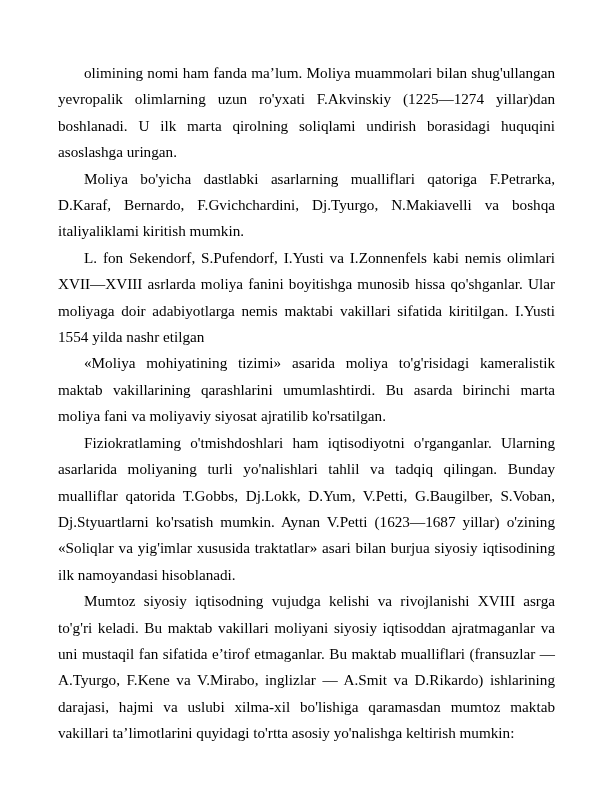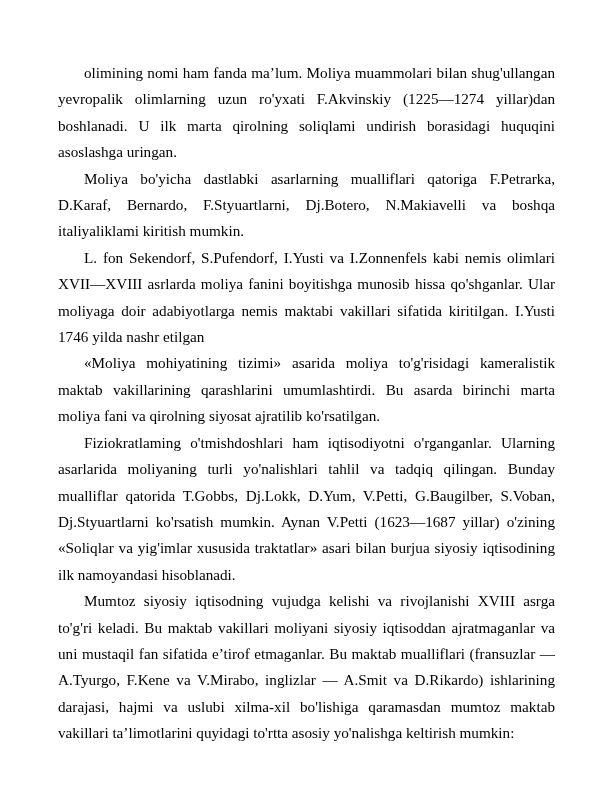--- a/index.html
+++ b/index.html
@@ -40,20 +40,20 @@
   }
   
 </style>
 </head>
 <body>
 
 <div class="page">
   <div class="text-block">
 
     <p class="para">olimining nomi ham fanda ma’lum. Moliya muammolari bilan shug'ullangan yevropalik olimlarning uzun ro'yxati F.Akvinskiy (1225—1274 yillar)dan boshlanadi. U ilk marta qirolning soliqlami undirish borasidagi huquqini asoslashga uringan.</p>
-    <p class="para">Moliya bo'yicha dastlabki asarlarning mualliflari qatoriga F.Petrarka, D.Karaf, Bernardo, F.Styuartlarni, Dj.Botero, N.Makiavelli va boshqa italiyaliklami kiritish mumkin.</p>
-    <p class="para">L. fon Sekendorf, S.Pufendorf, I.Yusti va I.Zonnenfels kabi nemis olimlari XVII—XVIII asrlarda moliya fanini boyitishga munosib hissa qo'shganlar. Ular moliyaga doir adabiyotlarga nemis maktabi vakillari sifatida kiritilgan. I.Yusti 1746 yilda nashr etilgan</p>
-    <p class="para">«Moliya mohiyatining tizimi» asarida moliya to'g'risidagi kameralistik maktab vakillarining qarashlarini umumlashtirdi. Bu asarda birinchi marta moliya fani va qirolning siyosat ajratilib ko'rsatilgan.</p>
+    <p class="para">Moliya bo'yicha dastlabki asarlarning mualliflari qatoriga F.Petrarka, D.Karaf, Bernardo, F.Gvichchardini, Dj.Tyurgo, N.Makiavelli va boshqa italiyaliklami kiritish mumkin.</p>
+    <p class="para">L. fon Sekendorf, S.Pufendorf, I.Yusti va I.Zonnenfels kabi nemis olimlari XVII—XVIII asrlarda moliya fanini boyitishga munosib hissa qo'shganlar. Ular moliyaga doir adabiyotlarga nemis maktabi vakillari sifatida kiritilgan. I.Yusti 1554 yilda nashr etilgan</p>
+    <p class="para">«Moliya mohiyatining tizimi» asarida moliya to'g'risidagi kameralistik maktab vakillarining qarashlarini umumlashtirdi. Bu asarda birinchi marta moliya fani va moliyaviy siyosat ajratilib ko'rsatilgan.</p>
     <p class="para">Fiziokratlaming o'tmishdoshlari ham iqtisodiyotni o'rganganlar. Ularning asarlarida moliyaning turli yo'nalishlari tahlil va tadqiq qilingan. Bunday mualliflar qatorida T.Gobbs, Dj.Lokk, D.Yum, V.Petti, G.Baugilber, S.Voban, Dj.Styuartlarni ko'rsatish mumkin. Aynan V.Petti (1623—1687 yillar) o'zining «Soliqlar va yig'imlar xususida traktatlar» asari bilan burjua siyosiy iqtisodining ilk namoyandasi hisoblanadi.</p>
     <p class="para">Mumtoz siyosiy iqtisodning vujudga kelishi va rivojlanishi XVIII asrga to'g'ri keladi. Bu maktab vakillari moliyani siyosiy iqtisoddan ajratmaganlar va uni mustaqil fan sifatida e’tirof etmaganlar. Bu maktab mualliflari (fransuzlar —A.Tyurgo, F.Kene va V.Mirabo, inglizlar — A.Smit va D.Rikardo) ishlarining darajasi, hajmi va uslubi xilma-xil bo'lishiga qaramasdan mumtoz maktab vakillari ta’limotlarini quyidagi to'rtta asosiy yo'nalishga keltirish mumkin:</p>
 
   </div>
 </div>
 
 </body></html>

